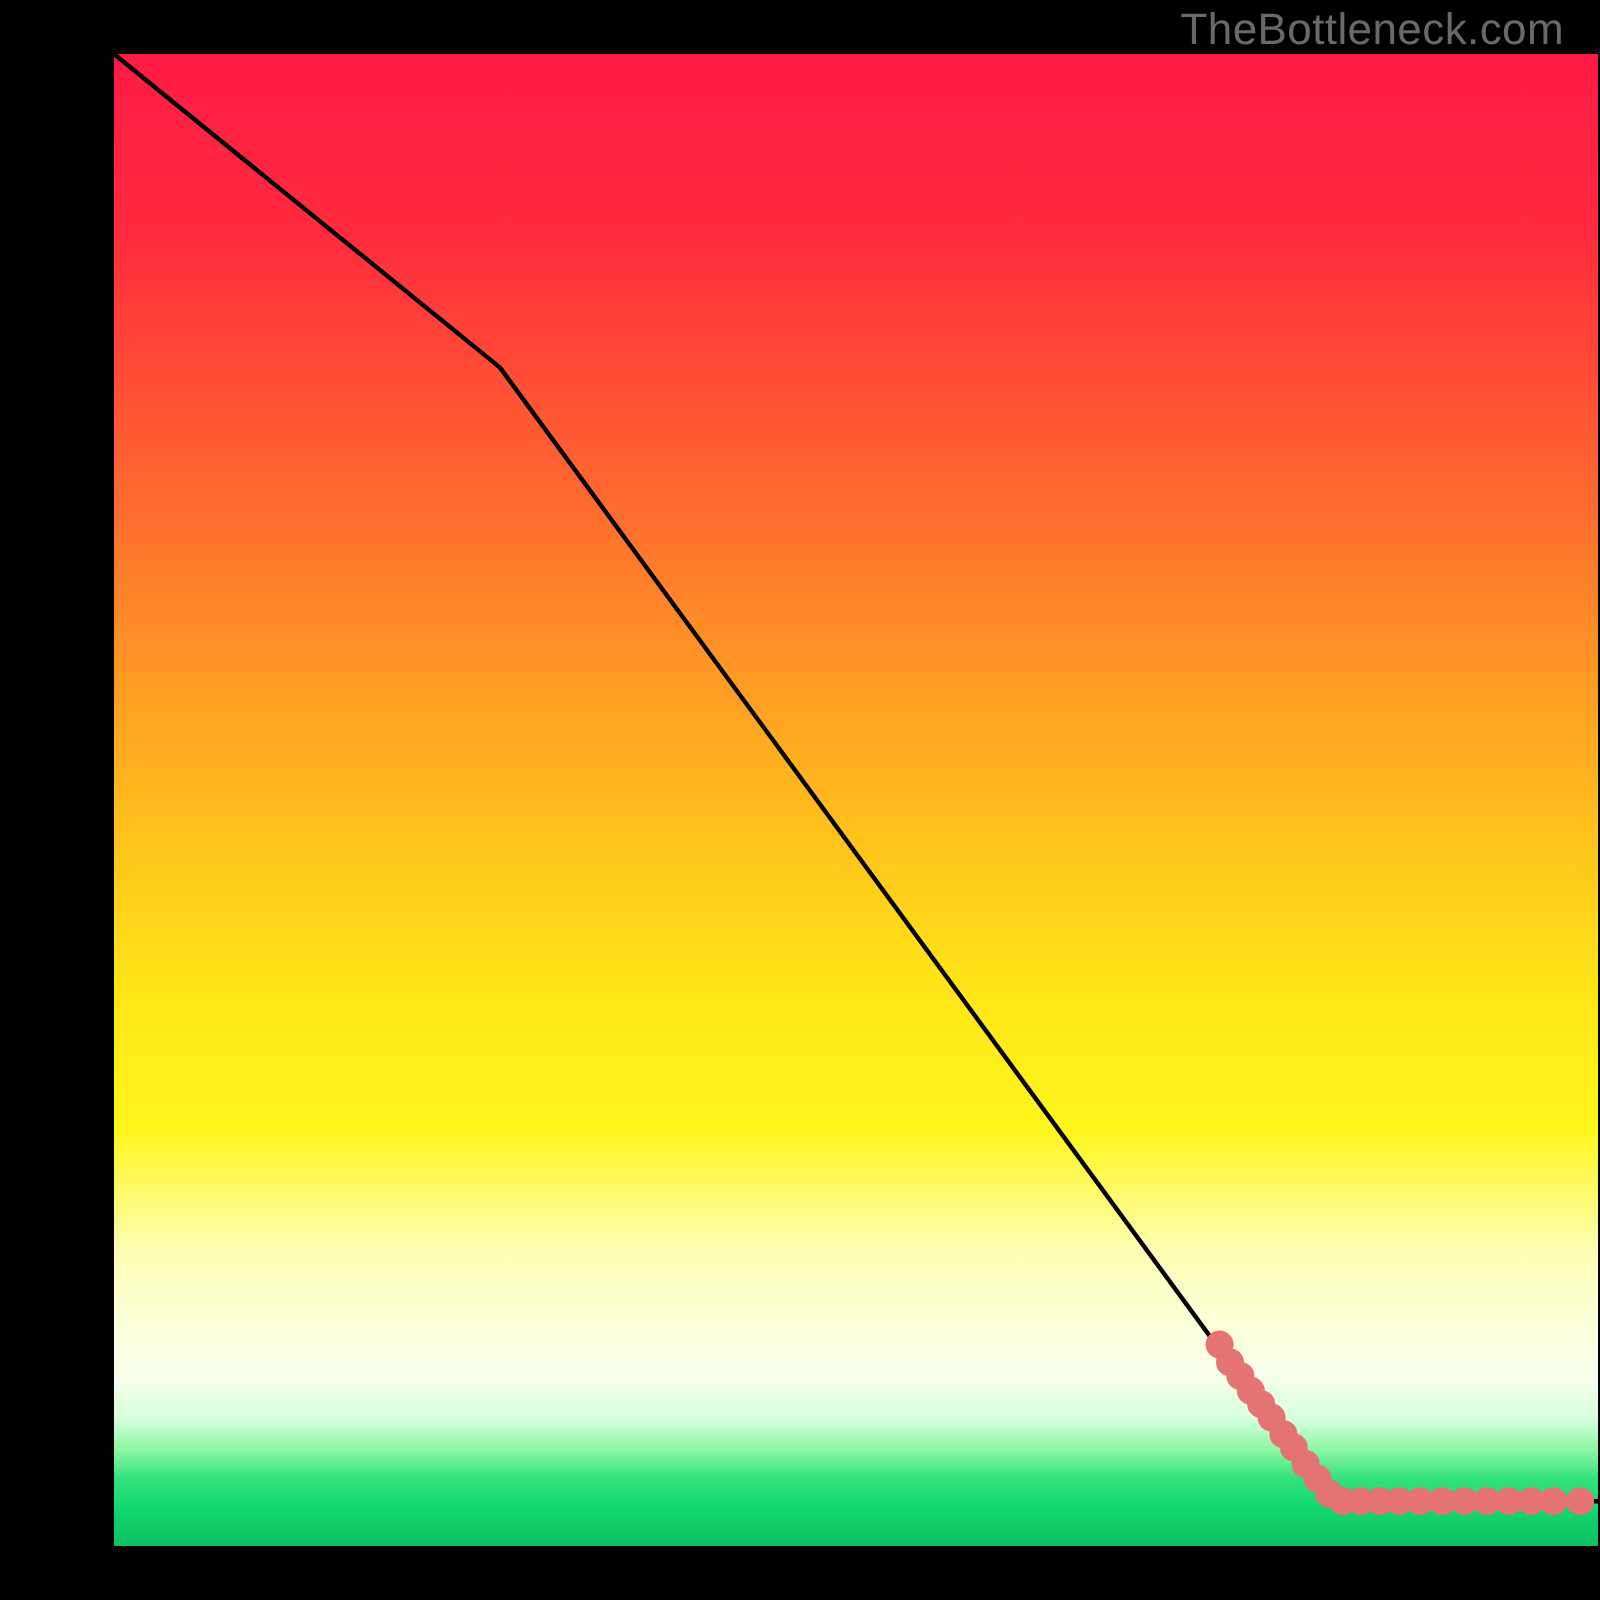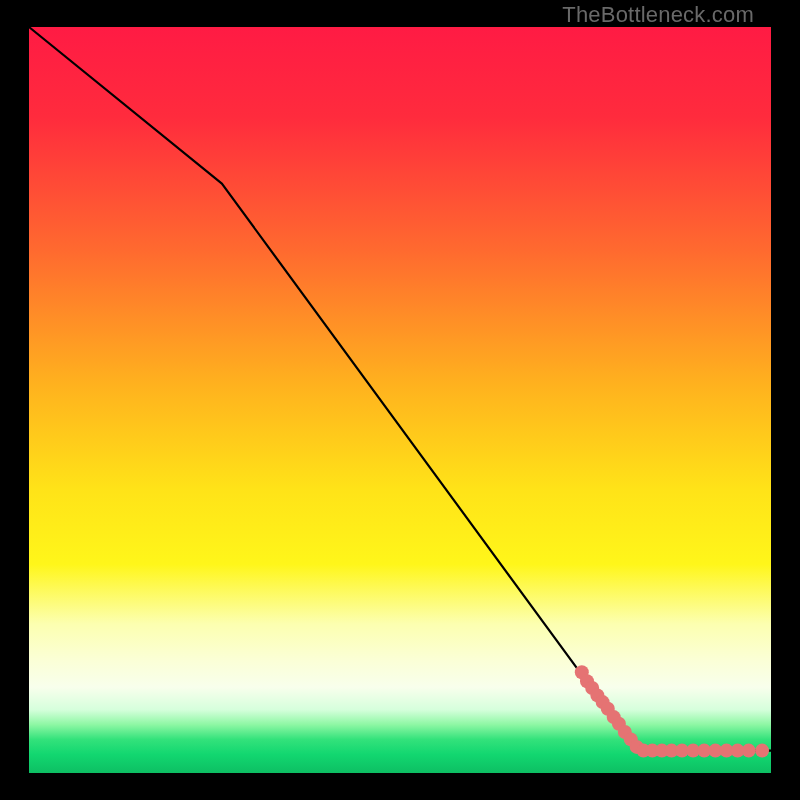--- a/index.html
+++ b/index.html
@@ -8,20 +8,21 @@
     width: 800px;
     height: 800px;
     overflow: hidden;
     background: #000;
     font-family: Arial, Helvetica, sans-serif;
   }
   .wrapper {
     position: relative;
     width: 760px;
     height: 800px;
+    padding-left: 28px;
   }
   .watermark {
     position: absolute;
     top: 2px;
     right: 6px;
     color: #696969;
     font-size: 22px;
     font-weight: 500;
     z-index: 5;
     letter-spacing: 0.2px;

